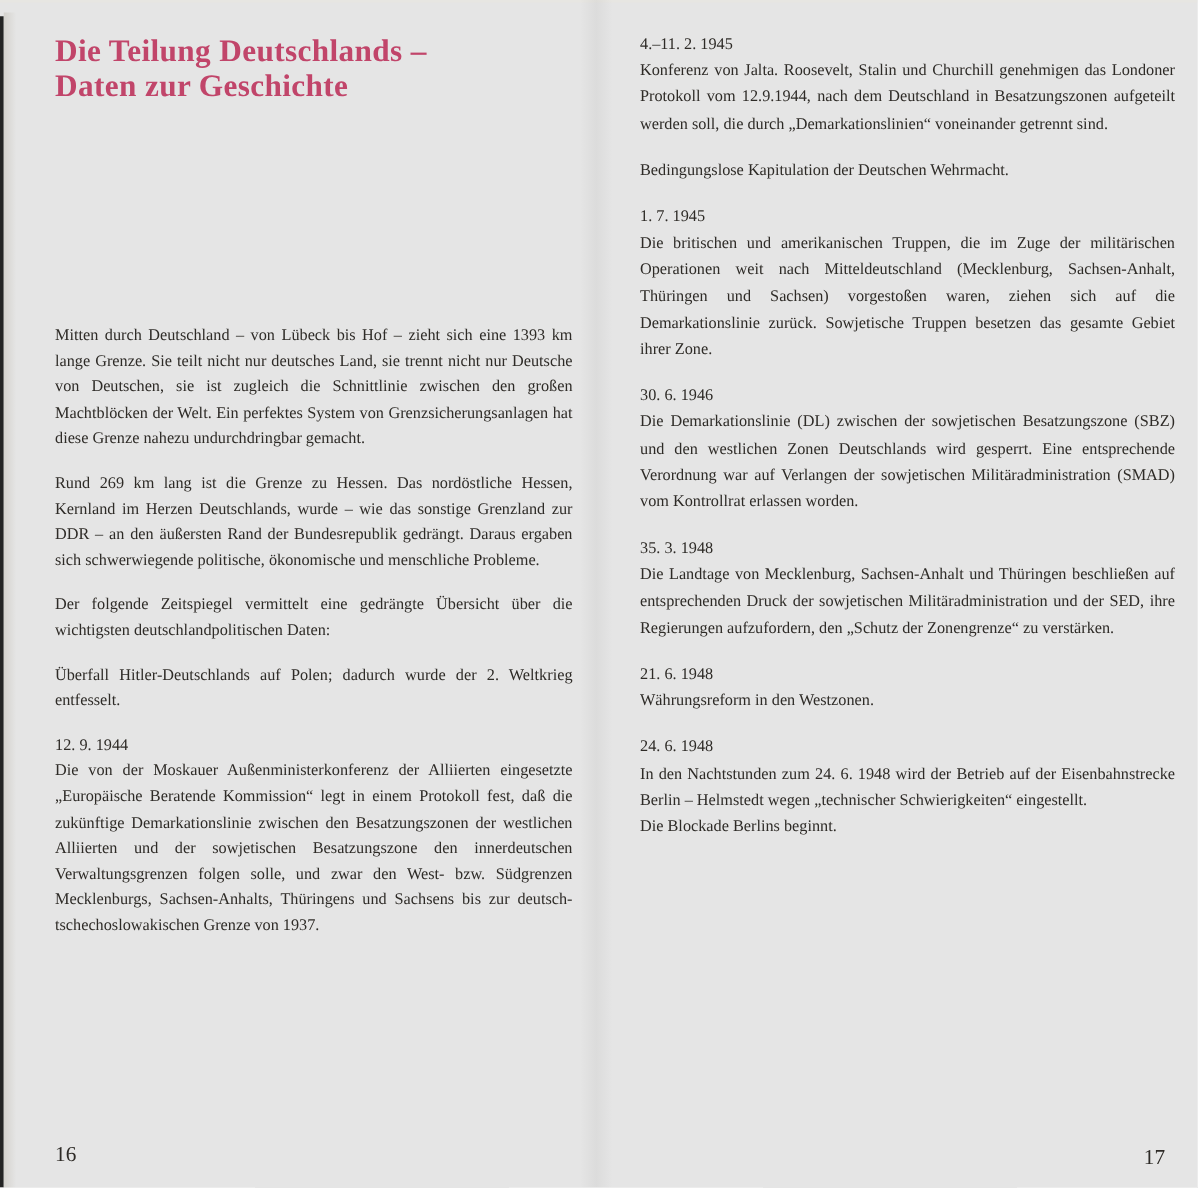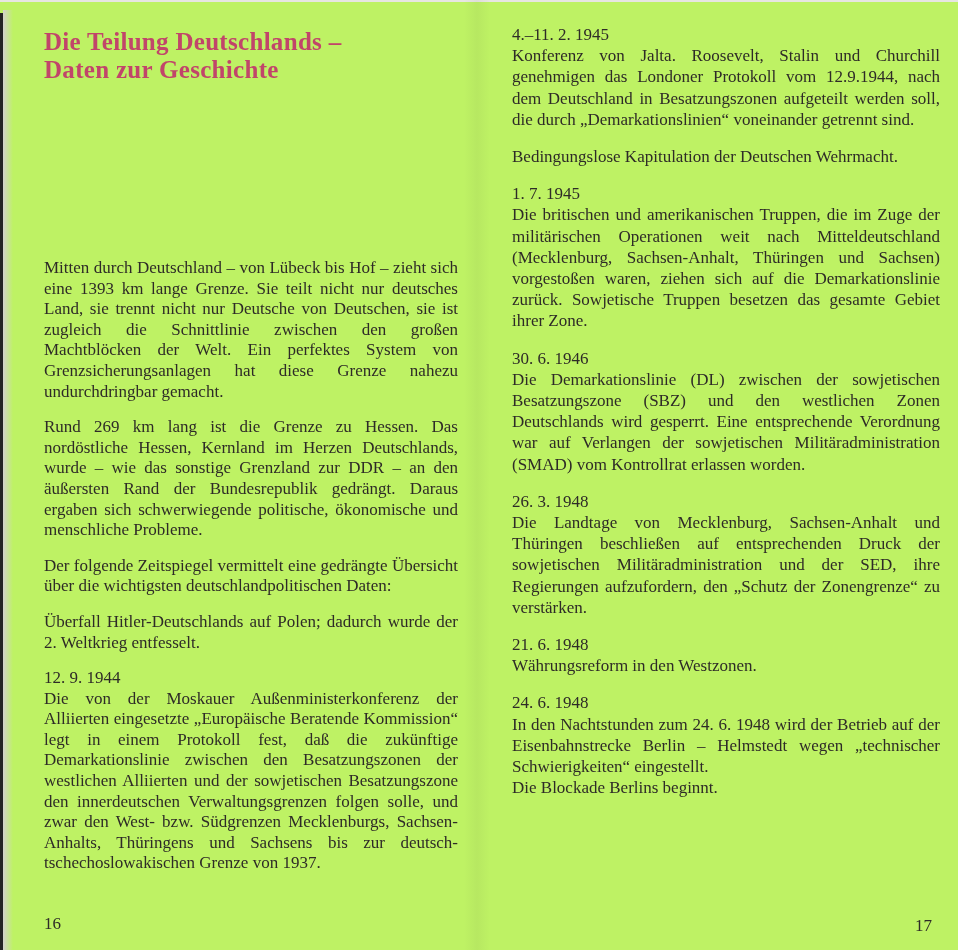--- a/index.html
+++ b/index.html
@@ -1,19 +1,19 @@
 <!DOCTYPE html>
 <html lang="de"><head>
 <meta charset="utf-8">
 <style>
   html,body{margin:0;padding:0;}
   .spread{
     position:relative;
     width:958px;height:950px;
-    background:#bef264;
+    background:#e5e5e5;
     overflow:hidden;
     font-family:"Liberation Serif","DejaVu Serif",serif;
     color:#2e2b27;
   }
   .top-edge{position:absolute;left:0;top:0;width:100%;height:2px;background:#e7e6e2;}
   .scan-edge-left{position:absolute;left:0;top:13px;bottom:0;width:3px;background:#242424;}
   .scan-edge-shadow{position:absolute;left:3px;top:10px;bottom:0;width:10px;
     background:linear-gradient(to right,#d4d2cd,rgba(251,250,247,0));}
   .page-gutter{position:absolute;left:464px;top:0;width:26px;height:100%;
     background:linear-gradient(to right,rgba(60,60,55,0),rgba(60,60,55,0.055),rgba(60,60,55,0));}
@@ -21,21 +21,21 @@
   .page-right{position:absolute;left:512px;top:24px;width:428px;}
   .title{
     color:#c1456a;
     font-weight:bold;
     font-size:25px;
     line-height:28px;
     letter-spacing:0.3px;
     margin:0 0 174px 0;
   }
   .para,.entry{
-    font-size:17px;
+    font-size:13px;
     text-align:justify;
     margin:0 0 15px 0;
   }
   .page-left .para,.page-left .entry{line-height:20.6px;}
   .page-right .entry{line-height:21.2px;margin-bottom:16px;}
   .entry .date{margin:0;}
   .entry p{margin:0;}
   .pagenum{position:absolute;font-size:17px;color:#2e2b27;}
   .pagenum-left{left:44px;top:914px;}
   .pagenum-right{right:26px;top:916px;}
@@ -78,21 +78,21 @@
     </div>
     <div class="entry">
       <div class="date">1. 7. 1945</div>
       <p>Die britischen und amerikanischen Truppen, die im Zuge der militärischen Operationen weit nach Mitteldeutschland (Mecklenburg, Sachsen-Anhalt, Thüringen und Sachsen) vorgestoßen waren, ziehen sich auf die Demarkationslinie zurück. Sowjetische Truppen besetzen das gesamte Gebiet ihrer Zone.</p>
     </div>
     <div class="entry">
       <div class="date">30. 6. 1946</div>
       <p>Die Demarkationslinie (DL) zwischen der sowjetischen Besatzungszone (SBZ) und den westlichen Zonen Deutschlands wird gesperrt. Eine entsprechende Verordnung war auf Verlangen der sowjetischen Militäradministration (SMAD) vom Kontrollrat erlassen worden.</p>
     </div>
     <div class="entry">
-      <div class="date">26. 3. 1948</div>
+      <div class="date">35. 3. 1948</div>
       <p>Die Landtage von Mecklenburg, Sachsen-Anhalt und Thüringen beschließen auf entsprechenden Druck der sowjetischen Militäradministration und der SED, ihre Regierungen aufzufordern, den „Schutz der Zonengrenze“ zu verstärken.</p>
     </div>
     <div class="entry">
       <div class="date">21. 6. 1948</div>
       <p>Währungsreform in den Westzonen.</p>
     </div>
     <div class="entry">
       <div class="date">24. 6. 1948</div>
       <p>In den Nachtstunden zum 24. 6. 1948 wird der Betrieb auf der Eisenbahnstrecke Berlin – Helmstedt wegen „technischer Schwierigkeiten“ eingestellt.</p>
       <p>Die Blockade Berlins beginnt.</p>

